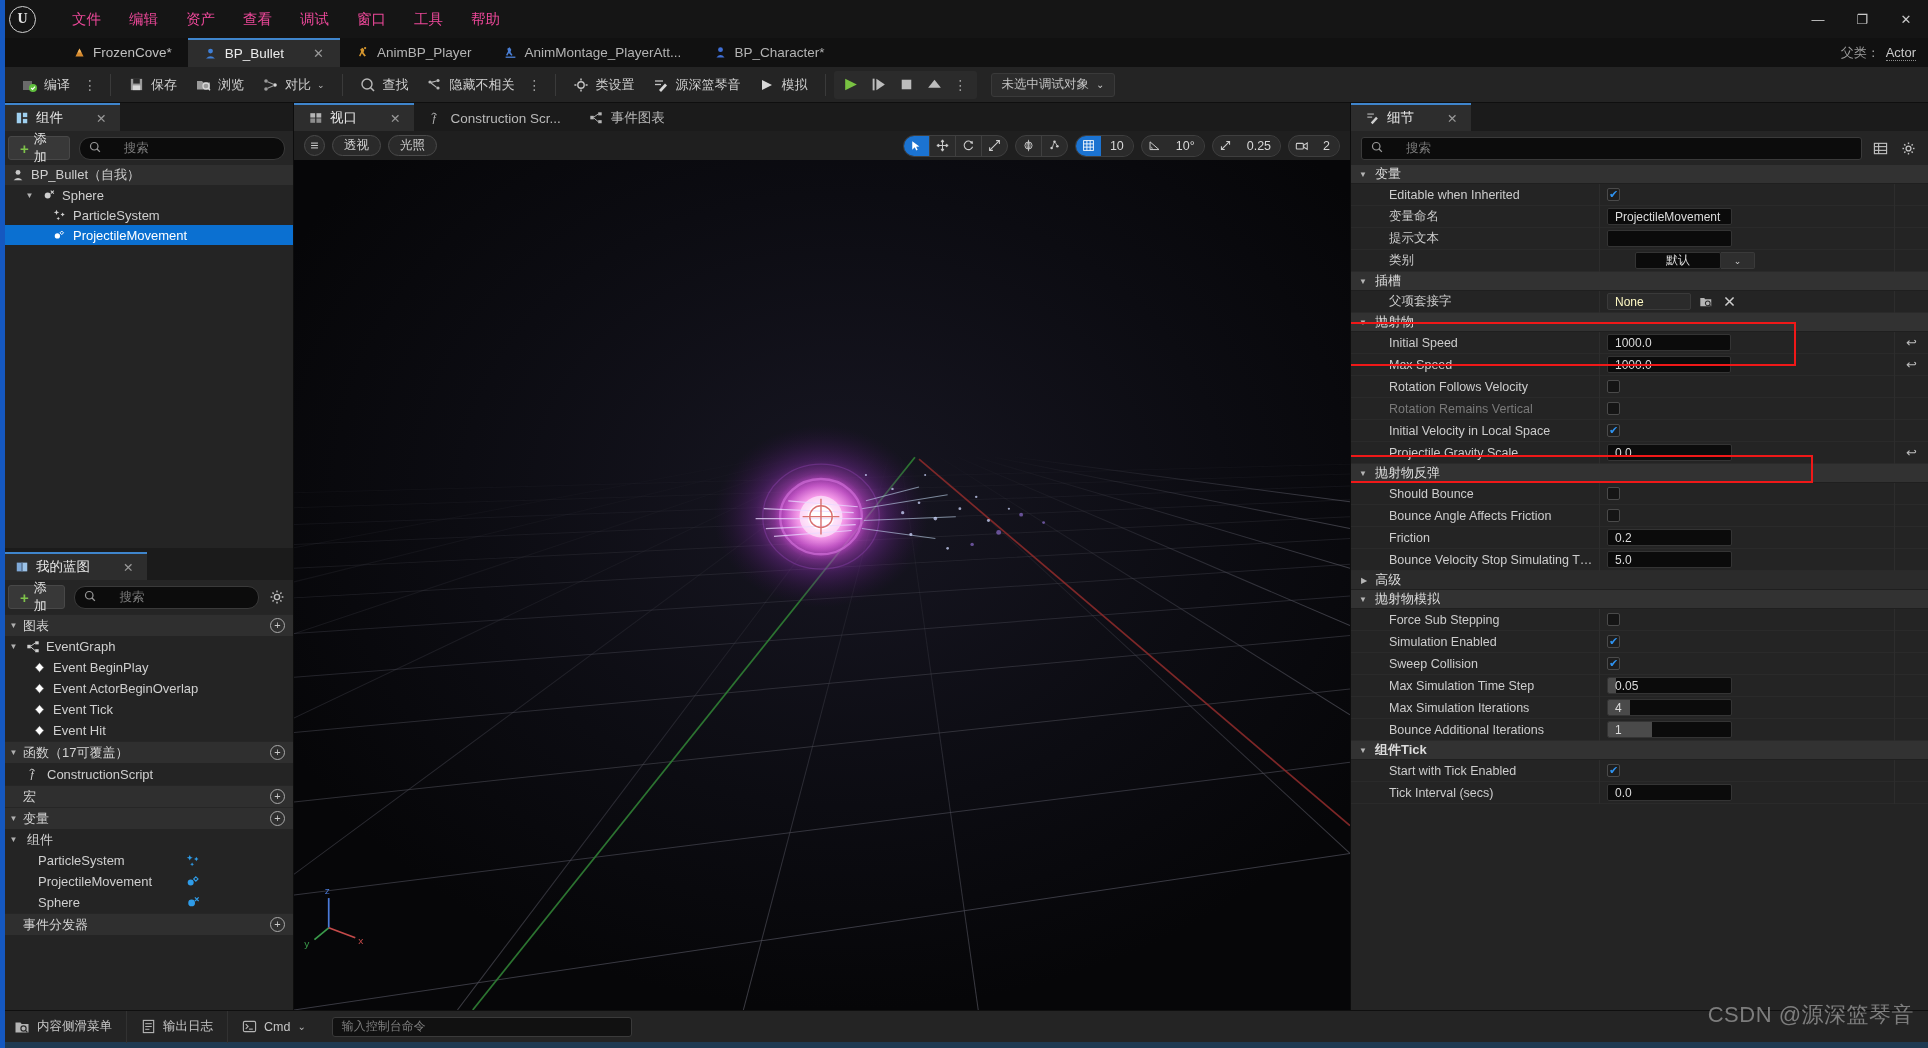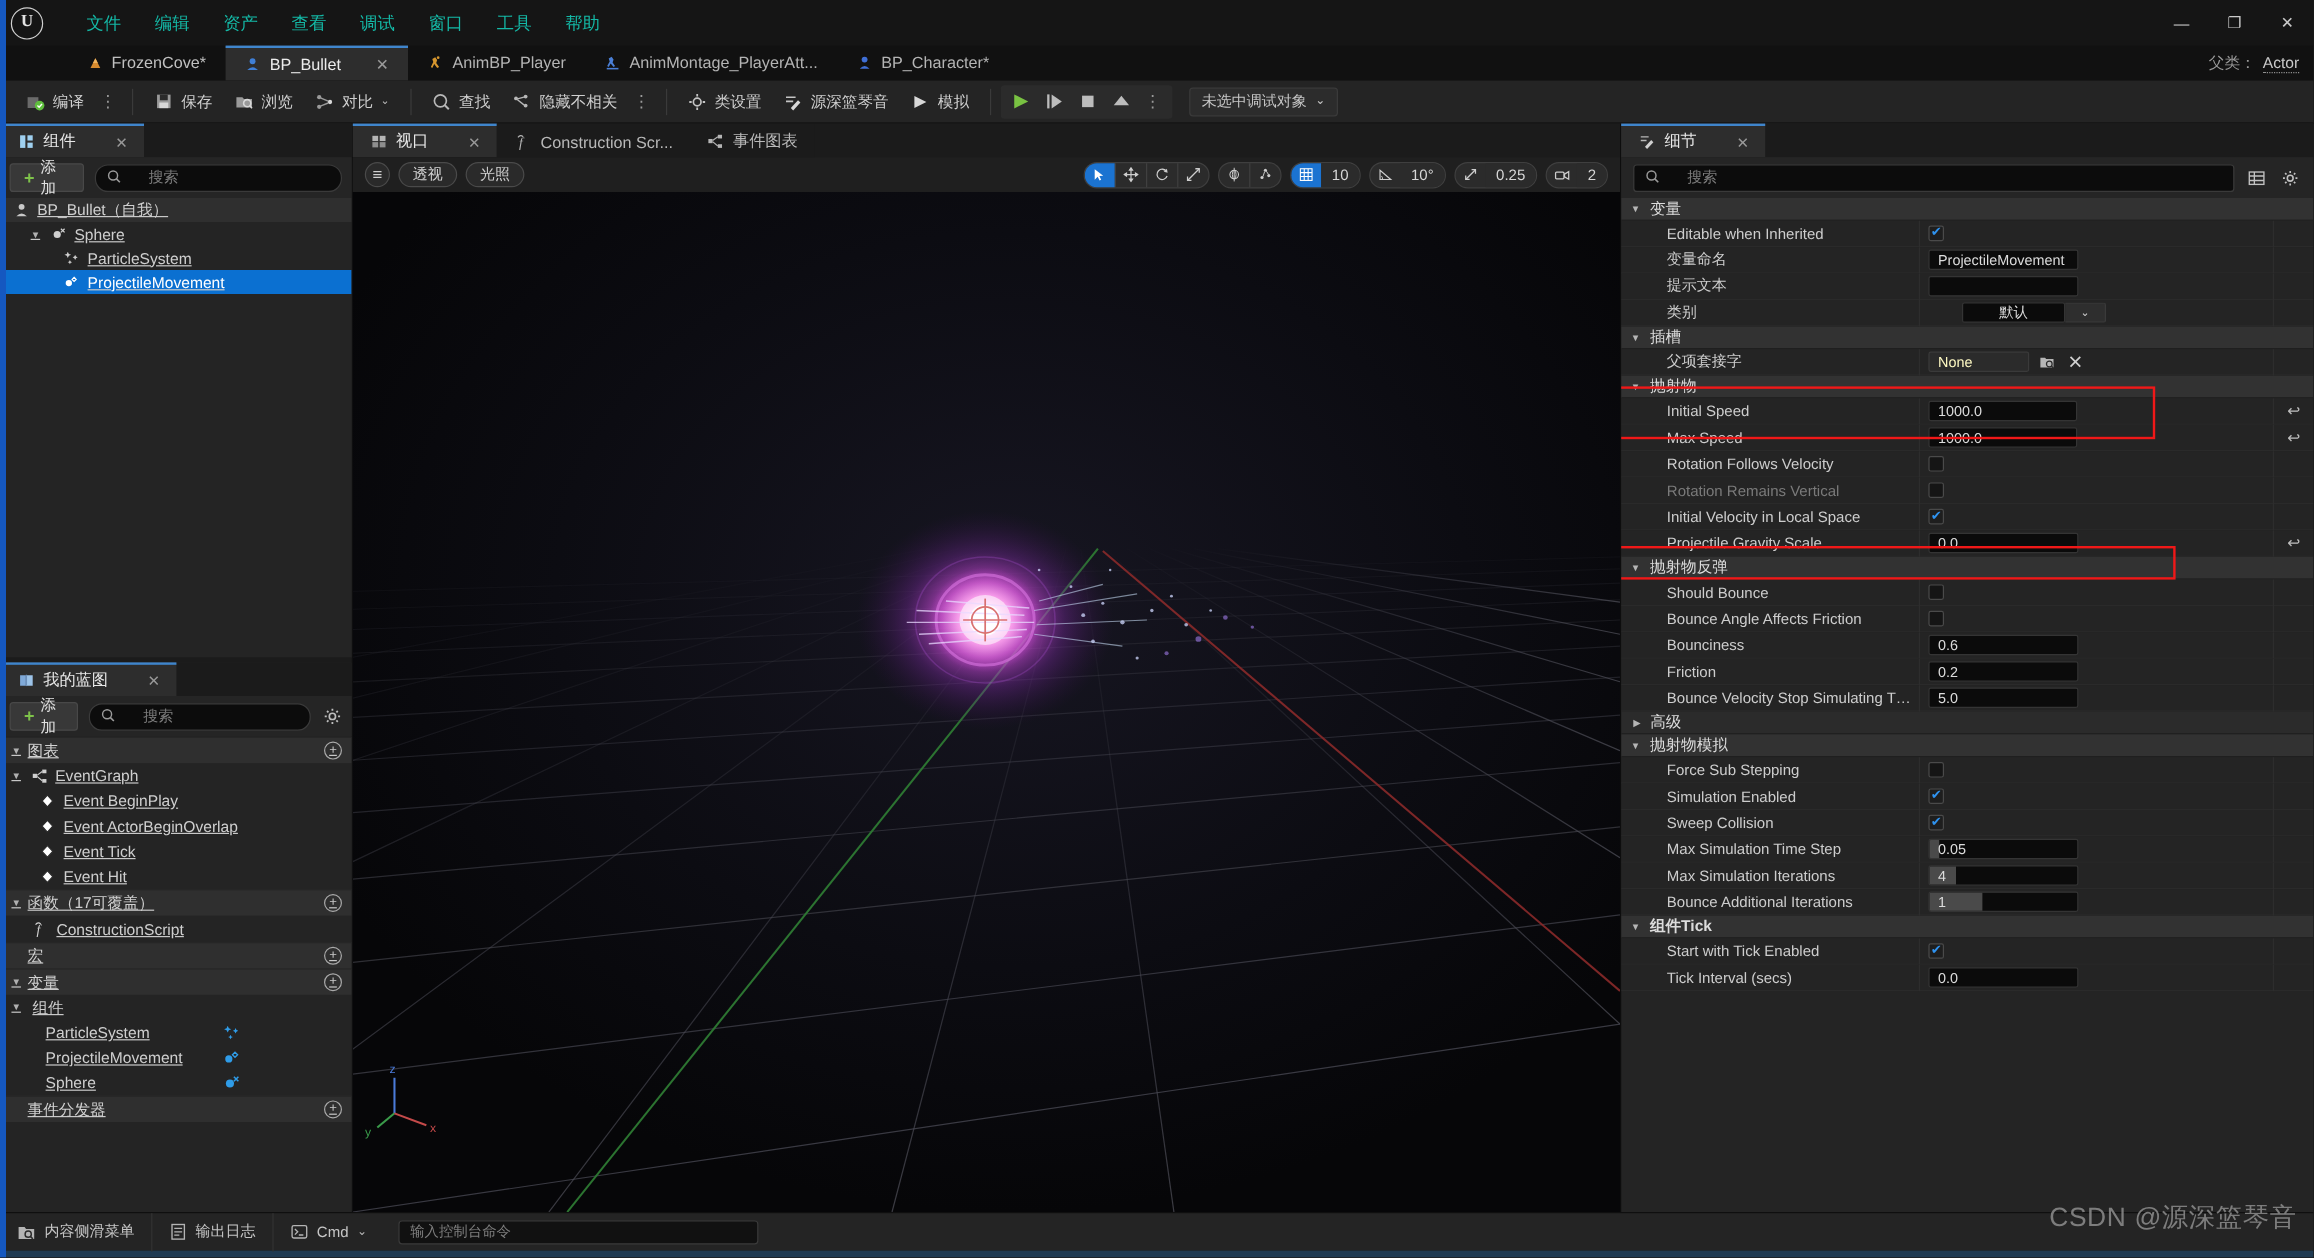--- a/index.html
+++ b/index.html
@@ -22,21 +22,21 @@
     width: 44px; height: 38px; display:flex; align-items:center; justify-content:center;
   }
   .ue-circle {
     width: 27px; height: 27px; border-radius: 50%;
     border: 1.6px solid #d0d0d0; display:flex; align-items:center; justify-content:center;
     font-size: 14px; color:#e2e2e2; font-family:"Liberation Serif", serif; font-weight:bold;
     letter-spacing:-1px;
   }
   .menu-items { display: flex; align-items: center; gap: 0px; margin-left: 14px; }
   .menu-item {
-    font-size: 14.5px; color: #14b8a6; padding: 5px 14px; cursor: default; border-radius: 2px;
+    font-size: 14.5px; color: #ec4899; padding: 5px 14px; cursor: default; border-radius: 2px;
   }
   .win-controls { position:absolute; right: 0; top:0; height:38px; display:flex; align-items:center; }
   .win-btn { width: 44px; height: 38px; display:flex; align-items:center; justify-content:center; color:#c9c9c9; font-size:13px; }
 
   
   .tabbar {
     height: 29px; flex: 0 0 29px; display:flex; align-items:flex-end;
     background: #111111; position: relative; padding-left: 56px;
   }
   .tab {
@@ -110,21 +110,21 @@
     font-size:12.5px; color:#8d8d8d; min-width:0;
   }
   .search-box input {
     background: transparent; border:0; outline:0; color:#cfcfcf; font-size:12.5px;
     font-family: inherit; width:100%;
   }
   .search-box input::placeholder { color:#7c7c7c; }
   .gear-sm { width:20px; height:20px; display:flex; align-items:center; justify-content:center; color:#bdbdbd; }
 
   
-  .tree { flex:1 1 auto; overflow:hidden; background:#242424;text-decoration:underline; }
+  .tree { flex:1 1 auto; overflow:hidden; background:#242424; }
   .tree-row {
     display:flex; align-items:center; gap:6px; height:20px; font-size:13px; color:#cfcfcf;
     padding-right: 8px;
   }
   .tree-row.self { background:#2f2f2f; }
   .tree-row.selected { background:#0b70d1; color:#ffffff; }
   .arrow { width:11px; height:11px; display:inline-flex; align-items:center; justify-content:center; font-size:8px; color:#b0b0b0; flex:0 0 11px;}
   .t-icon { width:15px; height:15px; display:inline-flex; align-items:center; justify-content:center; flex:0 0 15px; }
 
   
@@ -1174,27 +1174,20 @@
           <div class="prop-reset"></div>
         </div>
         <div class="prop-row">
           <div class="prop-label">Bounce Angle Affects Friction</div>
           <div class="prop-val">
               <span class="cbox"></span>
             </div>
           <div class="prop-reset"></div>
         </div>
         <div class="prop-row">
-          <div class="prop-label">Bounciness</div>
-          <div class="prop-val">
-            <span class="vfield wide">0.6</span>
-          </div>
-          <div class="prop-reset"></div>
-        </div>
-        <div class="prop-row">
           <div class="prop-label">Friction</div>
           <div class="prop-val">
             <span class="vfield wide">0.2</span>
           </div>
           <div class="prop-reset"></div>
         </div>
         <div class="prop-row">
           <div class="prop-label">Bounce Velocity Stop Simulating Threshold</div>
           <div class="prop-val">
             <span class="vfield wide">5.0</span>

